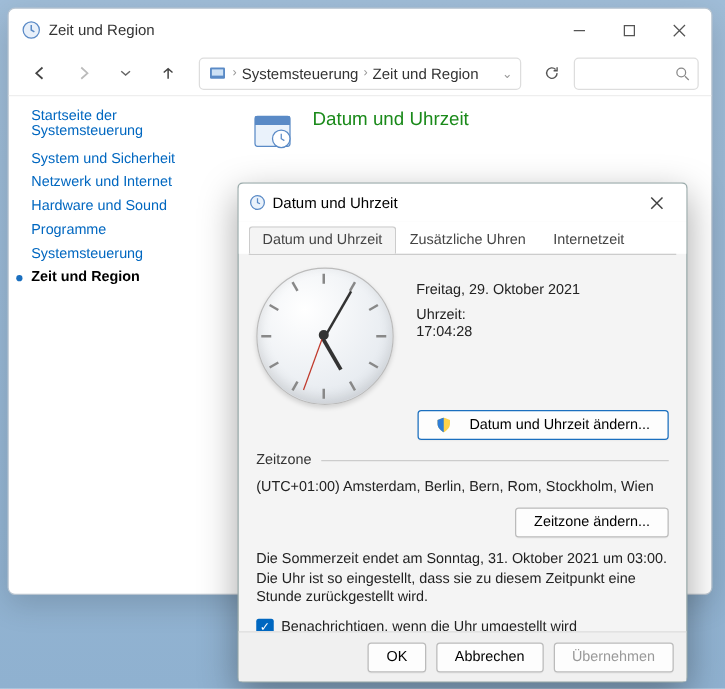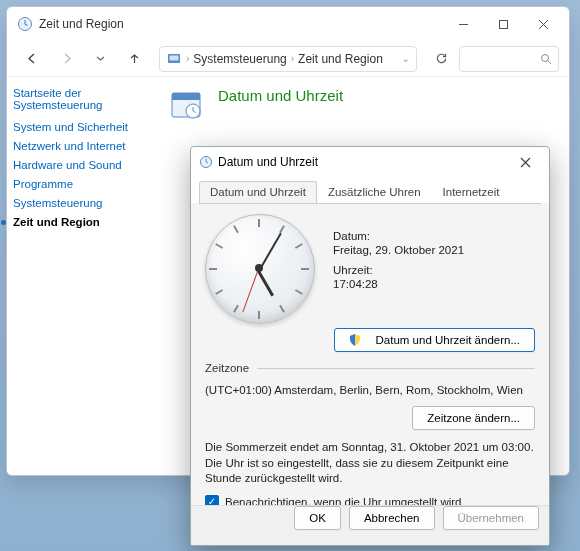--- a/index.html
+++ b/index.html
@@ -25,21 +25,21 @@
     border-bottom: 1px solid #eee;
   }
   .navbtn { width:30px;height:28px;display:flex;align-items:center;justify-content:center;color:#666;border-radius:4px; }
   .navbtn svg{width:13px;height:13px;}
   .crumbbox { flex:1; height:26px; border:1px solid #ddd; border-radius:4px; display:flex; align-items:center; padding:0 6px; font-size:12px; color:#333; gap:4px; margin:0 6px;}
   .crumbbox .cicon{width:16px;height:16px;}
   .crumbbox .chev{color:#999;font-size:10px;}
   .refresh { width:28px;height:26px;display:flex;align-items:center;justify-content:center;color:#555;border-radius:4px;}
   .searchbox { width:100px;height:26px;border:1px solid #ddd;border-radius:4px;display:flex;align-items:center;justify-content:flex-end;padding:0 6px;color:#999;}
 
-  .body { display:flex; padding: 10px 6px; }
+  .body { display:flex; padding: 10px 18px; gap:20px; }
   .side { width: 155px; font-size: 11.5px; }
   .side .hd { color:#0067c0; margin-bottom:10px; }
   .side .lnk { color:#0067c0; margin:7px 0; cursor:pointer; position:relative; padding-left:0; }
   .side .lnk.active { font-weight:600; color:#000; }
   .side .lnk.active::before { content:""; position:absolute; left:-12px; top:4px; width:5px;height:5px; background:#1a6fbf; border-radius:50%; }
 
   .main { flex:1; font-size:12px; }
   .main .row { display:flex; gap:14px; }
   .main .icnlg { width:36px;height:36px; }
   .main h3 { margin:0 0 4px; font-size:15px; color:#1a8a1a; font-weight:400; }
@@ -84,21 +84,21 @@
   .shield { width:12px;height:12px; }
 
   .group { margin-top:10px; }
   .group .gh { display:flex; align-items:center; font-size:11.5px; color:#333; }
   .group .gh .line { flex:1; height:1px; background:#ccc; margin-left:8px; }
   .group .tz { margin:10px 0 10px; }
   .dst { margin-top:10px; line-height:1.35; }
   .chkrow { display:flex; align-items:center; gap:6px; margin-top:8px; }
   .chk { width:14px;height:14px; background:#0067c0; border-radius:2px; display:flex;align-items:center;justify-content:center; color:#fff; font-size:10px;}
 
-  .dlg-foot { height:40px; background:#f0f0f0; border-top:1px solid #ddd; display:flex; justify-content:flex-end; gap:8px; padding:0 10px;}
+  .dlg-foot { height:40px; background:#f0f0f0; border-top:1px solid #ddd; display:flex; align-items:center; justify-content:flex-end; gap:8px; padding:0 10px;}
   .wbutton.disabled { color:#999; }
 
   .globe-bg { position:absolute; left:194px; top:144px; width:40px; height:40px; }
 </style>
 </head>
 <body>
 
 <div class="win">
   <div class="titlebar">
     <svg class="ticon" viewBox="0 0 16 16">
@@ -237,21 +237,20 @@
         <div class="tick" style="transform:rotate(240deg)"></div>
         <div class="tick" style="transform:rotate(270deg)"></div>
         <div class="tick" style="transform:rotate(300deg)"></div>
         <div class="tick" style="transform:rotate(330deg)"></div>
         <div class="hand h"></div>
         <div class="hand m"></div>
         <div class="hand s"></div>
         <div class="hub"></div>
       </div>
       <div class="dtinfo">
-        <div class="lbl">Datum:</div>
         <div class="val">Freitag, 29. Oktober 2021</div>
         <div class="lbl">Uhrzeit:</div>
         <div class="val">17:04:28</div>
       </div>
     </div>
     <div style="text-align:right;margin-top:4px;">
       <button class="wbutton accent">
         <svg class="shield" viewBox="0 0 12 12">
             <path d="M6 0l5 2v3c0 3-2 5-5 7C3 10 1 8 1 5V2z" fill="#ffd24a"></path>
             <path d="M6 0v12C3 10 1 8 1 5V2z" fill="#2e7dd7"></path>

